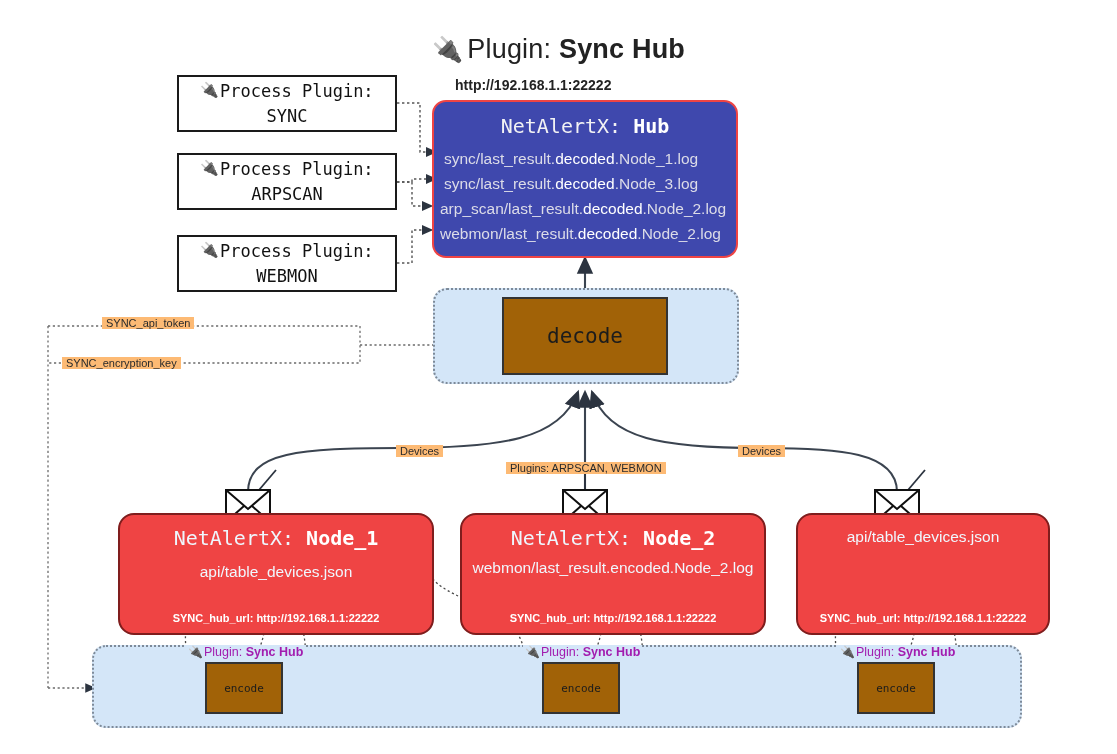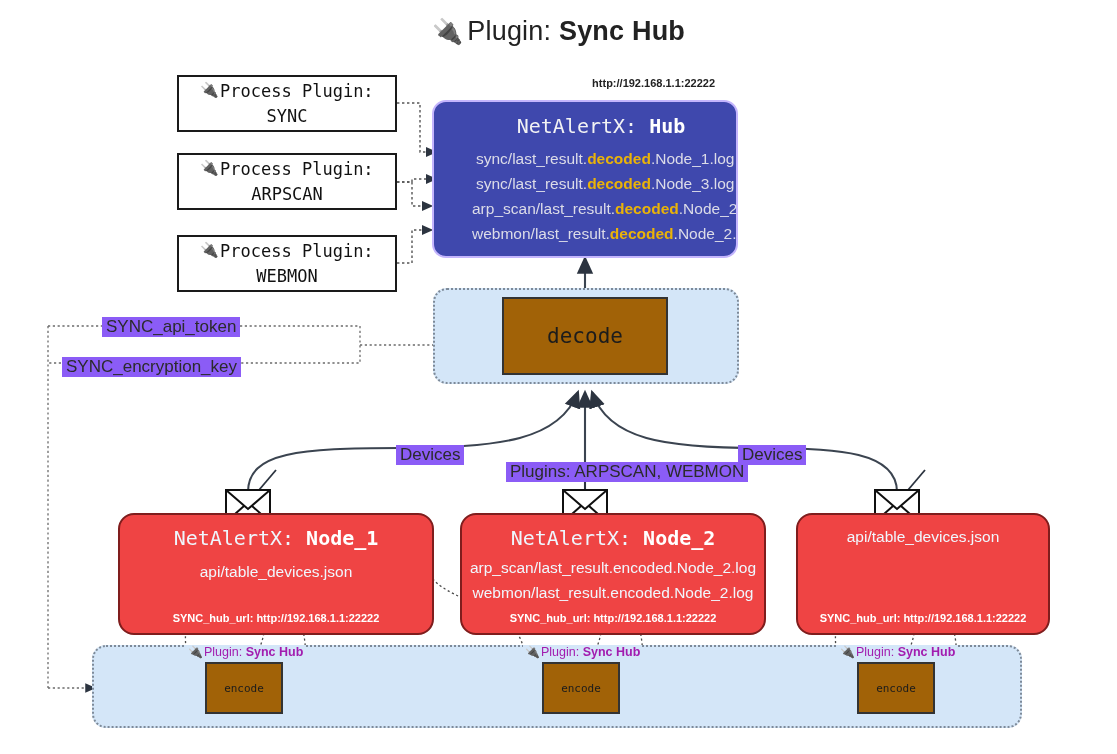--- a/index.html
+++ b/index.html
@@ -2,48 +2,48 @@
 <html><head>
 <meta charset="utf-8">
 <style>
   html,body{margin:0;padding:0;background:#ffffff;}
   body{width:1117px;height:754px;position:relative;overflow:hidden;
        font-family:"Liberation Sans",sans-serif;color:#1a1a1a;}
   .stage{position:absolute;left:0;top:0;width:1117px;height:754px;}
   svg.edges{position:absolute;left:0;top:0;width:1117px;height:754px;pointer-events:none;}
 
   
-  .title{position:absolute;left:0;top:16px;width:1117px;text-align:center;
+  .title{position:absolute;left:0;top:34px;width:1117px;text-align:center;
          font-size:27px;color:#222;letter-spacing:.2px;white-space:nowrap;}
   .title .plug{font-size:25px;margin-right:4px;}
   .title .name{font-weight:bold;}
 
   
   .pbox{position:absolute;background:#fff;border:2px solid #1a1a1a;
         box-sizing:border-box;display:flex;flex-direction:column;
         align-items:center;justify-content:center;
         font-family:"DejaVu Sans Mono","Liberation Mono",monospace;
         font-size:17px;color:#111;line-height:1.45;}
   .pbox .l1{display:flex;align-items:center;white-space:nowrap;}
   .pbox .l1 .plug{font-size:15px;margin-right:1px;}
   .pbox .l2{white-space:nowrap;}
 
   
-  .hub{position:absolute;background:#3f48ad;border:2px solid #c4b5fd;
-       border-radius:14px;box-sizing:border-box;overflow:hidden;padding-left:32px;}
+  .hub{position:absolute;background:#3f48ad;border:2px solid #ef4444;
+       border-radius:14px;box-sizing:border-box;overflow:hidden;}
   .hub .hub-title{text-align:center;margin-top:12px;
        font-family:"DejaVu Sans Mono","Liberation Mono",monospace;
        font-size:20px;color:#f2f2f4;white-space:nowrap;}
   .hub .hub-title b{color:#fff;}
   .hub .logs{margin-top:8px;}
   .hub .logline{font-size:15.5px;color:#dcdce8;white-space:nowrap;
        padding-left:10px;line-height:1.62;}
-  .hub .logline b{color:#eab308;font-weight:bold;}
-  .url{position:absolute;font-size:11px;font-weight:bold;color:#232323;
-       white-space:nowrap;text-align:right;}
+  .hub .logline b{color:#ffffff;font-weight:normal;}
+  .url{position:absolute;font-size:14px;font-weight:bold;color:#232323;
+       white-space:nowrap;text-align:left;}
 
   
   .cluster{position:absolute;background:#d4e6f8;border:2px dotted #7d8a99;
            border-radius:14px;box-sizing:border-box;}
   .white-box{position:absolute;background:#a16207;border:2px solid #333;
            box-sizing:border-box;display:flex;align-items:center;
            justify-content:center;
            font-family:"DejaVu Sans Mono","Liberation Mono",monospace;
            color:#1c1c1c;}
   .decode-box{font-size:21px;}
@@ -55,22 +55,22 @@
   .node .n-title{text-align:center;margin-top:11px;
        font-family:"DejaVu Sans Mono","Liberation Mono",monospace;
        font-size:20px;color:#eef6fd;white-space:nowrap;}
   .node .n-title b{color:#fff;}
   .node .n-lines{margin-top:10px;text-align:center;}
   .node .n-line{font-size:15.5px;color:#f0f7fe;white-space:nowrap;line-height:1.6;}
   .node .n-foot{position:absolute;left:0;bottom:9px;width:100%;text-align:center;
        font-size:11px;font-weight:bold;color:#ffffff;white-space:nowrap;}
 
   
-  .elabel{position:absolute;font-size:17px;color:#2b2b2b;white-space:nowrap;
-          background:#8b5cf6;padding:0 4px;}
+  .elabel{position:absolute;font-size:11px;color:#2b2b2b;white-space:nowrap;
+          background:#fdba74;padding:0 4px;}
   .plugin-tag{position:absolute;font-size:12.5px;color:#a21caf;white-space:nowrap;
           background:#d4e6f8;padding:0 2px;}
   .plugin-tag b{font-weight:bold;}
   .plugin-tag .plug{font-size:12px;margin-right:1px;}
 </style>
 </head>
 <body>
 
 <div class="stage">
 
@@ -219,21 +219,20 @@
     </div>
     <div class="n-foot">SYNC_hub_url: http://192.168.1.1:22222</div>
   </div>
 
   <div class="node" style="left:432px;top:513px;width:306px;height:122px;">
     <div class="n-title">
       <span>NetAlertX:</span>
       <b>Node_2</b>
     </div>
     <div class="n-lines" style="margin-top:6px;">
-      <div class="n-line">arp_scan/last_result.encoded.Node_2.log</div>
       <div class="n-line">webmon/last_result.encoded.Node_2.log</div>
     </div>
     <div class="n-foot">SYNC_hub_url: http://192.168.1.1:22222</div>
   </div>
 
   <div class="node" style="left:768px;top:513px;width:254px;height:122px;">
     <div class="n-lines">
       <div class="n-line">api/table_devices.json</div>
     </div>
     <div class="n-foot">SYNC_hub_url: http://192.168.1.1:22222</div>

